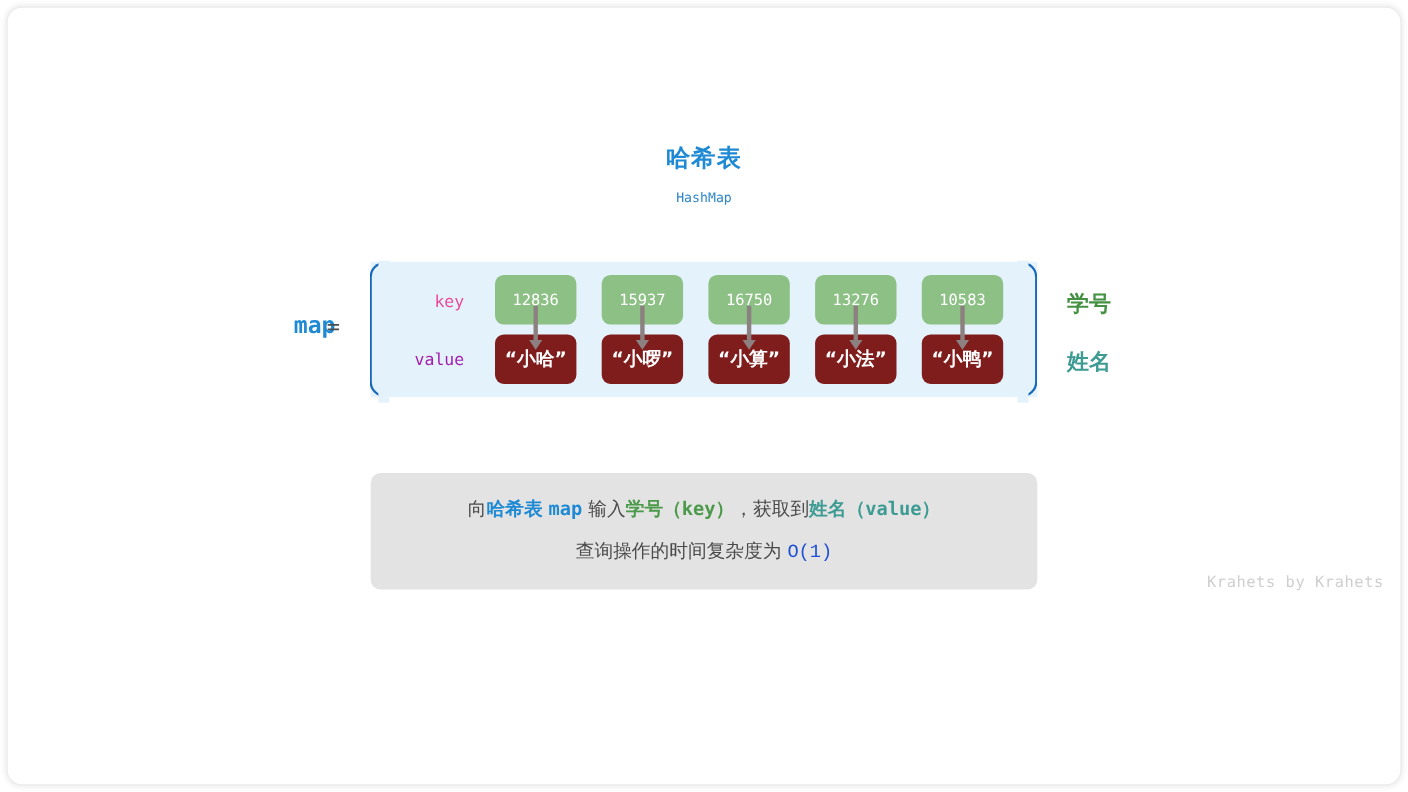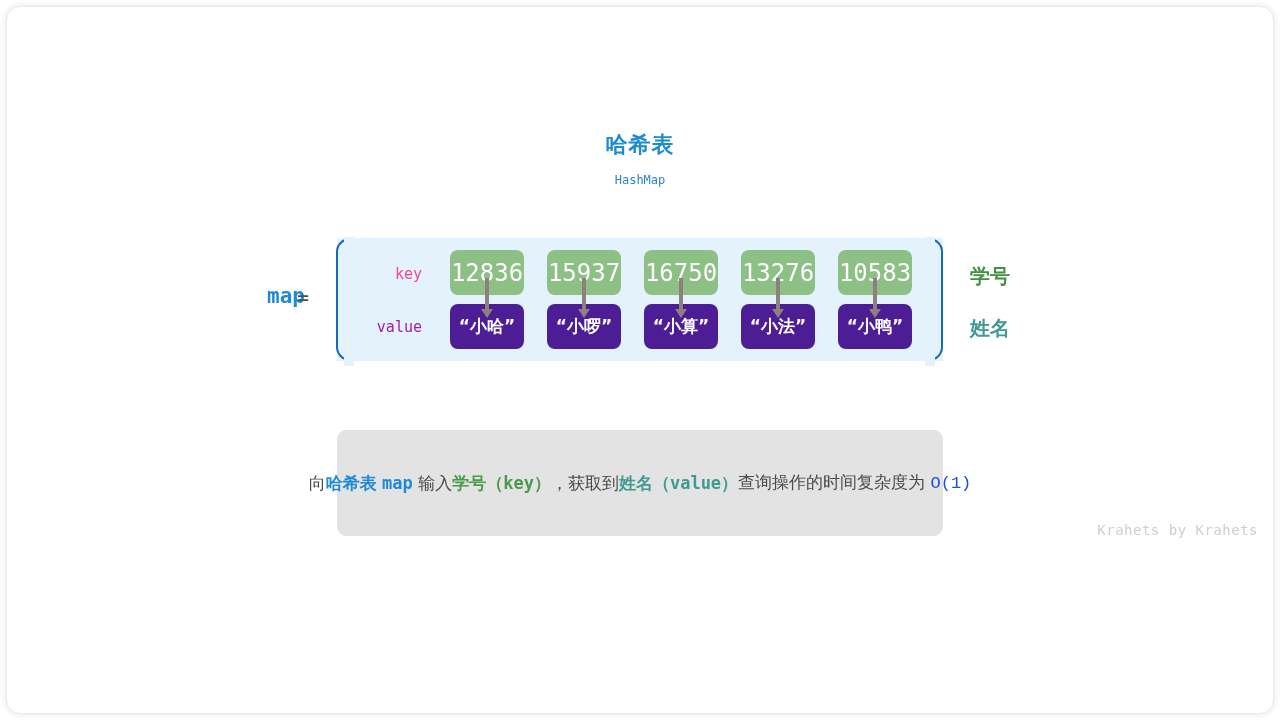--- a/index.html
+++ b/index.html
@@ -151,25 +151,25 @@
     border-radius: 8px;
     color: #ffffff;
     display: flex;
     align-items: center;
     justify-content: center;
     box-sizing: border-box;
   }
   .cell.key {
     background: #8cc084;
     font-family: "DejaVu Sans Mono", monospace;
-    font-size: 24px;
+    font-size: 14px;
     letter-spacing: 0px;
   }
   .cell.value {
-    background: #4c1d95;
+    background: #7f1d1d;
     margin-top: 9px;
     font-family: "DejaVu Sans", sans-serif;
     font-weight: bold;
     font-size: 17px;
   }
 
   
   .arrow {
     position: absolute;
     left: 35px;
@@ -205,21 +205,21 @@
   .caption-box {
     position: absolute;
     left: 337px;
     top: 430px;
     width: 606px;
     height: 106px;
     background: #e3e3e3;
     border-radius: 9px;
     box-sizing: border-box;
     display: flex;
-    flex-direction: row;
+    flex-direction: column;
     align-items: center;
     justify-content: center;
   }
   .caption-line {
     font-family: "DejaVu Sans", sans-serif;
     font-size: 17px;
     color: #4a4a4a;
     line-height: 38px;
     white-space: nowrap;
   }

